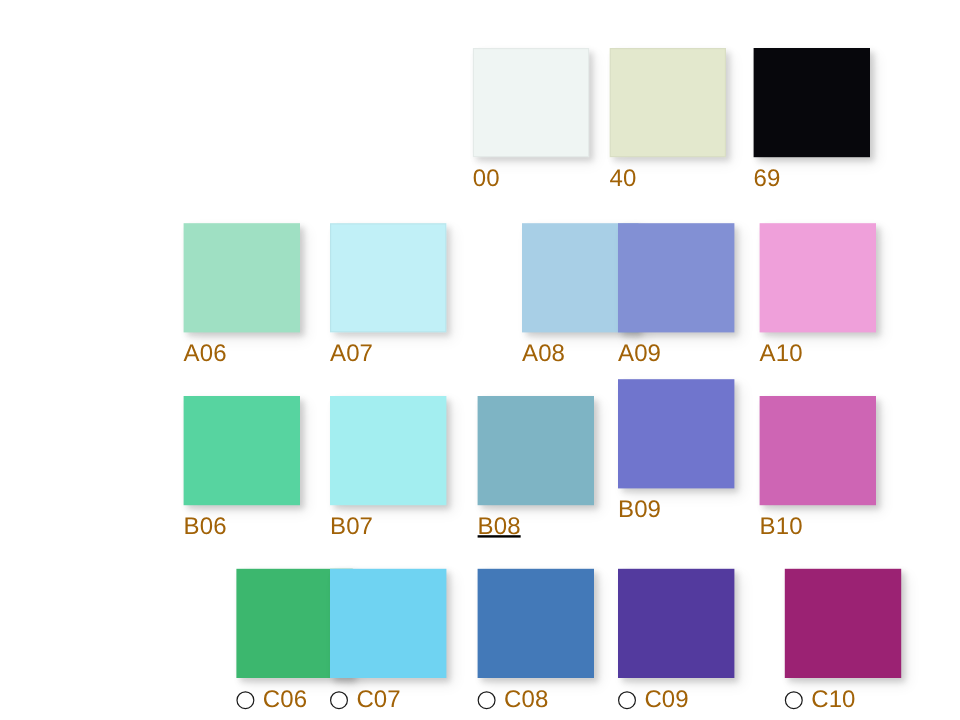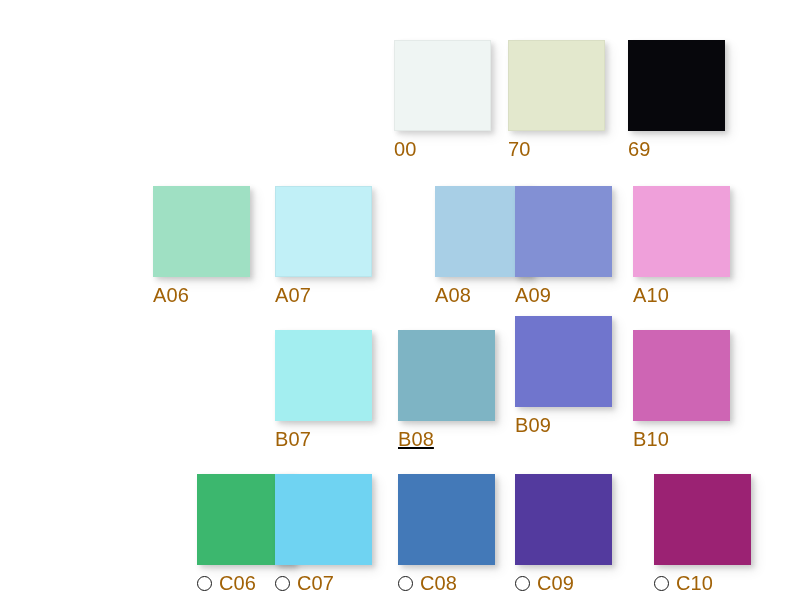--- a/index.html
+++ b/index.html
@@ -80,21 +80,21 @@
 <div id="swatch-chart">
     <div class="swatch-cell" style="left: 394px; top: 40px;">
       <div class="swatch-chip pale" style="background: rgb(239, 245, 243);"></div>
       <div class="swatch-caption">
         <span class="swatch-label">00</span>
       </div>
     </div>
     <div class="swatch-cell" style="left: 508px; top: 40px;">
       <div class="swatch-chip pale" style="background: rgb(227, 232, 205);"></div>
       <div class="swatch-caption">
-        <span class="swatch-label">70</span>
+        <span class="swatch-label">40</span>
       </div>
     </div>
     <div class="swatch-cell" style="left: 628px; top: 40px;">
       <div class="swatch-chip" style="background: rgb(7, 7, 12);"></div>
       <div class="swatch-caption">
         <span class="swatch-label">69</span>
       </div>
     </div>
     <div class="swatch-cell" style="left: 153px; top: 186px;">
       <div class="swatch-chip" style="background: rgb(159, 224, 195);"></div>
@@ -117,20 +117,26 @@
     <div class="swatch-cell" style="left: 515px; top: 186px;">
       <div class="swatch-chip" style="background: rgb(130, 144, 212);"></div>
       <div class="swatch-caption">
         <span class="swatch-label">A09</span>
       </div>
     </div>
     <div class="swatch-cell" style="left: 633px; top: 186px;">
       <div class="swatch-chip" style="background: rgb(239, 160, 218);"></div>
       <div class="swatch-caption">
         <span class="swatch-label">A10</span>
+      </div>
+    </div>
+    <div class="swatch-cell" style="left: 153px; top: 330px;">
+      <div class="swatch-chip" style="background: rgb(87, 212, 160);"></div>
+      <div class="swatch-caption">
+        <span class="swatch-label">B06</span>
       </div>
     </div>
     <div class="swatch-cell" style="left: 275px; top: 330px;">
       <div class="swatch-chip" style="background: rgb(163, 238, 240);"></div>
       <div class="swatch-caption">
         <span class="swatch-label">B07</span>
       </div>
     </div>
     <div class="swatch-cell" style="left: 398px; top: 330px; text-decoration: underline;">
       <div class="swatch-chip" style="background: rgb(126, 180, 196);"></div>

